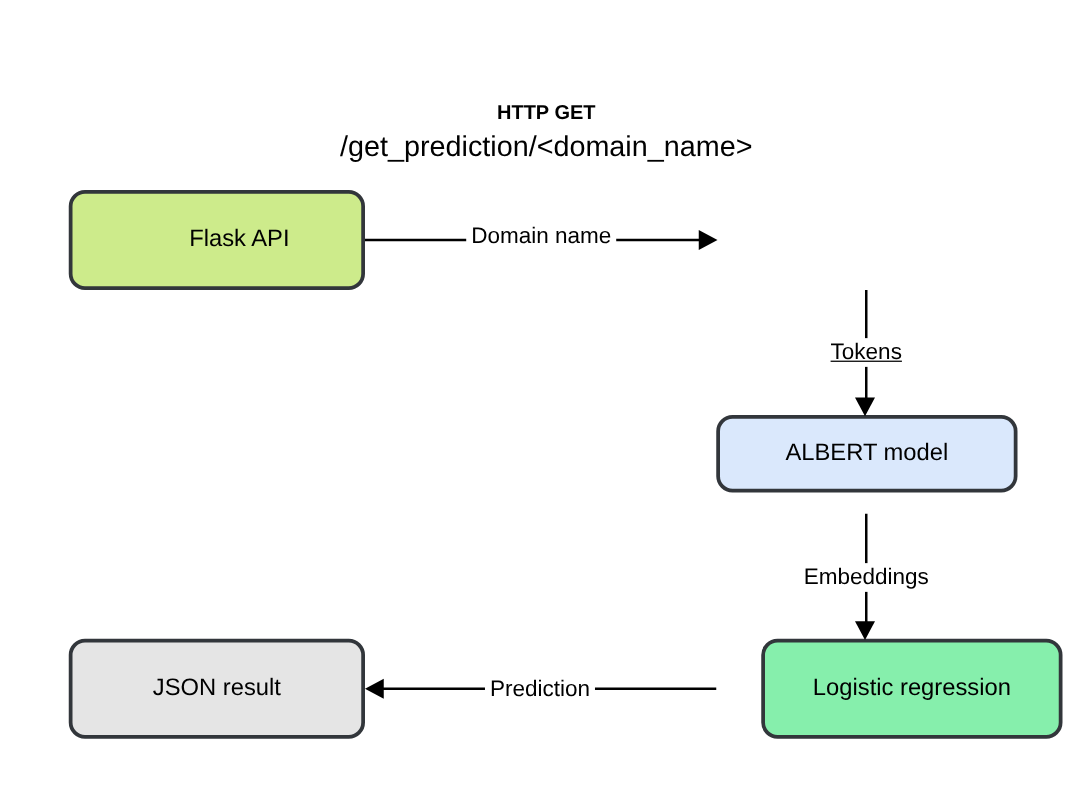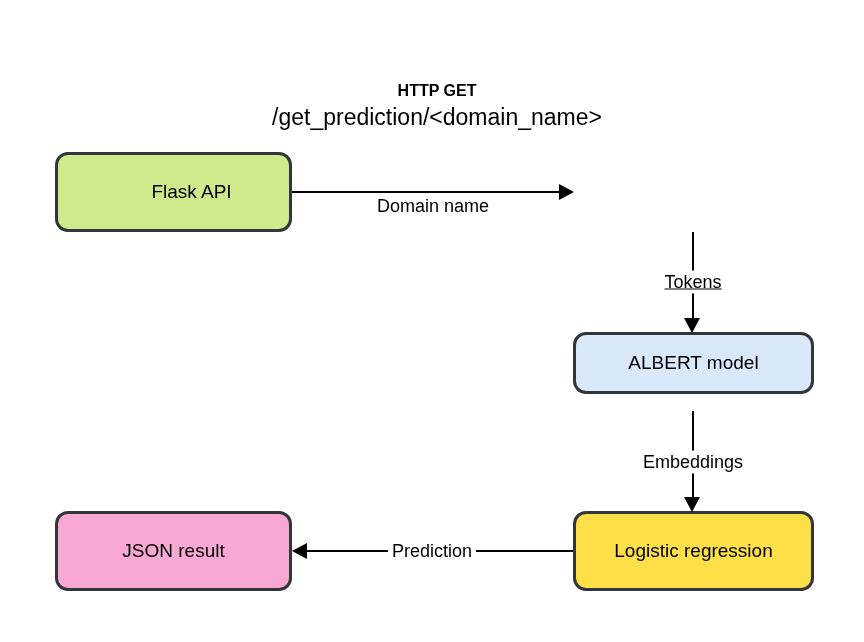--- a/index.html
+++ b/index.html
@@ -97,21 +97,21 @@
 
   .edge-label {
     position: absolute;
     transform: translate(-50%, -50%);
     background: var(--bg, #ffffff);
     color: #000000;
     font-size: 18px;
     padding: 1px 4px;
     white-space: nowrap;
   }
-  .lbl-domain     { left: 433px; top: 206px; }
+  .lbl-domain     { left: 433px; top: 189px; }
   .lbl-tokens     { left: 693px; top: 282px; text-decoration: underline; }
   .lbl-embeddings { left: 693px; top: 462px; }
   .lbl-prediction { left: 432px; top: 551px; }
 </style>
 </head>
 <body>
 
 <div class="canvas">
 
   <div class="title-block">
@@ -121,25 +121,25 @@
 
   <div class="node node-flask" style="background: rgb(205, 235, 139);">
     <span>Flask API</span>
   </div>
 
 
   <div class="node node-albert" style="background: rgb(218, 232, 252);">
     <span>ALBERT model</span>
   </div>
 
-  <div class="node node-logistic" style="background: #fde047;">
+  <div class="node node-logistic" style="background: #86efac; margin-left: 36px;">
     <span>Logistic regression</span>
   </div>
 
-  <div class="node node-json" style="background: #f9a8d4; text-align: center;">
+  <div class="node node-json" style="background: #e5e5e5; text-align: center;">
     <span>JSON result</span>
   </div>
 
   <div class="hline line-domain"></div>
   <div class="arrowhead ah-right"></div>
   <span class="edge-label lbl-domain">Domain name</span>
 
   <div class="vline line-tokens"></div>
   <div class="arrowhead ah-down-1"></div>
   <span class="edge-label lbl-tokens">Tokens</span>

